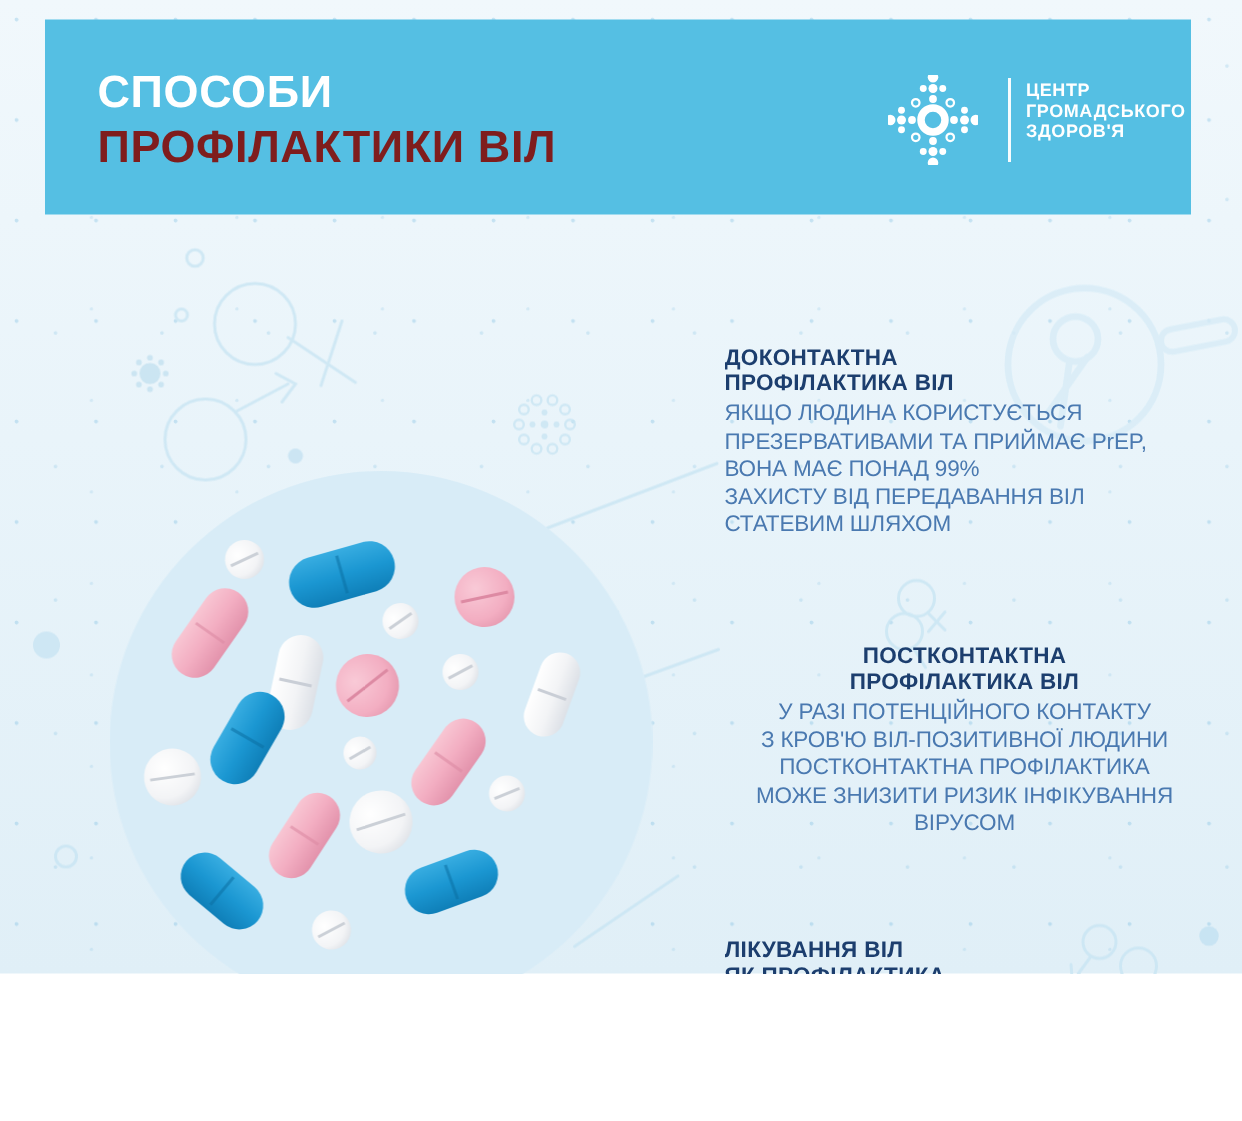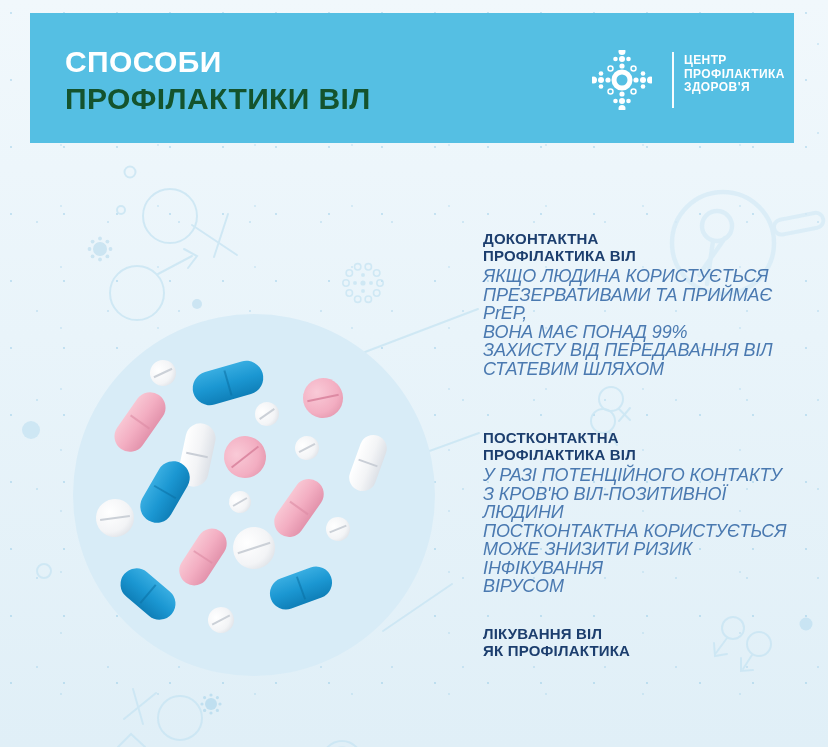--- a/index.html
+++ b/index.html
@@ -1,55 +1,55 @@
 <!DOCTYPE html>
 <html><head>
 <meta charset="utf-8">
 <style>
   html,body{margin:0;padding:0;}
   .page{
-    position:relative;width:828px;height:747px;overflow:hidden;
+    position:relative;width:828px;height:649px;overflow:hidden;
     background:linear-gradient(180deg,#F1F8FC 0%,#E9F4FA 45%,#E0EFF7 100%);
     font-family:"Liberation Sans","DejaVu Sans",sans-serif;
   }
   
   .page::before{
     content:"";position:absolute;inset:0;z-index:0;pointer-events:none;
     background-image:
       radial-gradient(circle at 11px 13px, rgba(105,180,220,.30) 1.1px, transparent 1.5px),
       radial-gradient(circle at 37px 44px, rgba(105,180,220,.22) 1px, transparent 1.4px),
       radial-gradient(circle at 61px 23px, rgba(105,180,220,.18) .9px, transparent 1.3px);
     background-size:53px 67px,71px 89px,97px 61px;
   }
   .art{position:absolute;left:0;top:0;z-index:1;}
   .header{
     position:absolute;left:30px;top:13px;width:764px;height:130px;
     background:#55BFE3;z-index:3;
   }
   .title{position:absolute;left:35px;top:30px;font-weight:bold;font-size:30px;line-height:37px;letter-spacing:.4px;}
   .title .t1{color:#FFFFFF;}
-  .title .t2{color:#14532d;}
+  .title .t2{color:#7f1d1d;}
   .logo{position:absolute;left:560px;top:36px;width:200px;height:62px;}
   .logo-mark{position:absolute;left:2px;top:1px;}
   .logo-divider{position:absolute;left:82px;top:3px;width:2px;height:56px;background:rgba(255,255,255,.95);}
   .logo-text{
     position:absolute;left:94px;top:5px;color:#FFFFFF;font-weight:bold;
     font-size:12px;line-height:13.5px;letter-spacing:.4px;
   }
   .sec{position:absolute;left:483px;width:320px;z-index:2;}
   .sec.s1{top:230px;}
-  .sec.s2{top:429px;}
+  .sec.s2{top:429px;text-align:center;}
   .sec.s3{top:625px;}
   .sec-h{
     font-weight:bold;color:#1C3E6E;font-size:15px;line-height:17px;
     letter-spacing:.2px;white-space:pre-line;
   }
   .sec-b{
-    margin-top:3px;color:#4A79B0;font-size:18px;line-height:18.5px;
-    letter-spacing:-.1px;white-space:pre-line;font-style:italic;
+    margin-top:3px;color:#4A79B0;font-size:15px;line-height:18.5px;
+    letter-spacing:-.1px;white-space:pre-line;
   }
 </style>
 </head>
 <body>
 
 <div class="page">
 
   <svg class="art" width="828" height="747" viewBox="0 0 828 747" aria-hidden="true">
     <defs>
       <linearGradient id="capBlue" x1="0" y1="0" x2="0" y2="1">
@@ -293,41 +293,41 @@
             <circle cx="11.5" cy="11.5" r="2.5"></circle>
               <circle cx="-11.5" cy="11.5" r="2.5"></circle>
             <circle cx="11.5" cy="-11.5" r="2.5"></circle>
               <circle cx="-11.5" cy="-11.5" r="2.5"></circle>
           </g>
         </g>
       </svg>
       <div class="logo-divider"></div>
       <div class="logo-text">
         <div>ЦЕНТР</div>
-        <div>ПРОФІЛАКТИКА</div>
+        <div>ГРОМАДСЬКОГО</div>
         <div>ЗДОРОВ'Я</div>
       </div>
     </div>
   </div>
 
   <div class="sec s1">
     <div class="sec-h">ДОКОНТАКТНА
 ПРОФІЛАКТИКА ВІЛ</div>
     <div class="sec-b">ЯКЩО ЛЮДИНА КОРИСТУЄТЬСЯ
 ПРЕЗЕРВАТИВАМИ ТА ПРИЙМАЄ PrEP,
 ВОНА МАЄ ПОНАД 99%
 ЗАХИСТУ ВІД ПЕРЕДАВАННЯ ВІЛ
 СТАТЕВИМ ШЛЯХОМ</div>
   </div>
   <div class="sec s2">
     <div class="sec-h">ПОСТКОНТАКТНА
 ПРОФІЛАКТИКА ВІЛ</div>
     <div class="sec-b">У РАЗІ ПОТЕНЦІЙНОГО КОНТАКТУ
 З КРОВ'Ю ВІЛ-ПОЗИТИВНОЇ ЛЮДИНИ
-ПОСТКОНТАКТНА КОРИСТУЄТЬСЯ
+ПОСТКОНТАКТНА ПРОФІЛАКТИКА
 МОЖЕ ЗНИЗИТИ РИЗИК ІНФІКУВАННЯ
 ВІРУСОМ</div>
   </div>
   <div class="sec s3">
     <div class="sec-h">ЛІКУВАННЯ ВІЛ
 ЯК ПРОФІЛАКТИКА</div>
   </div>
 
 </div>
 

